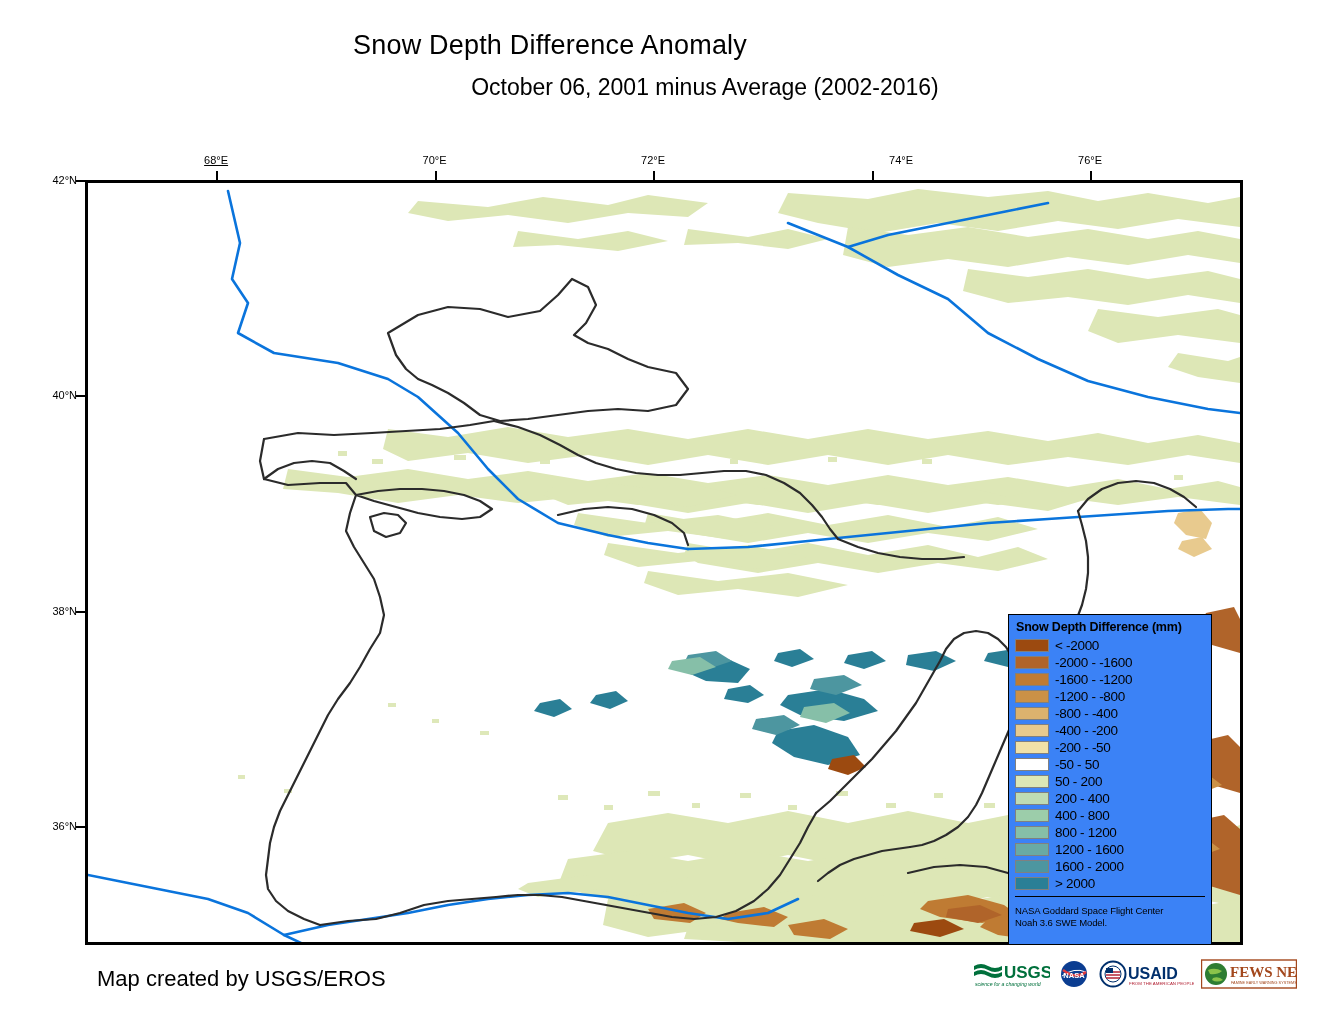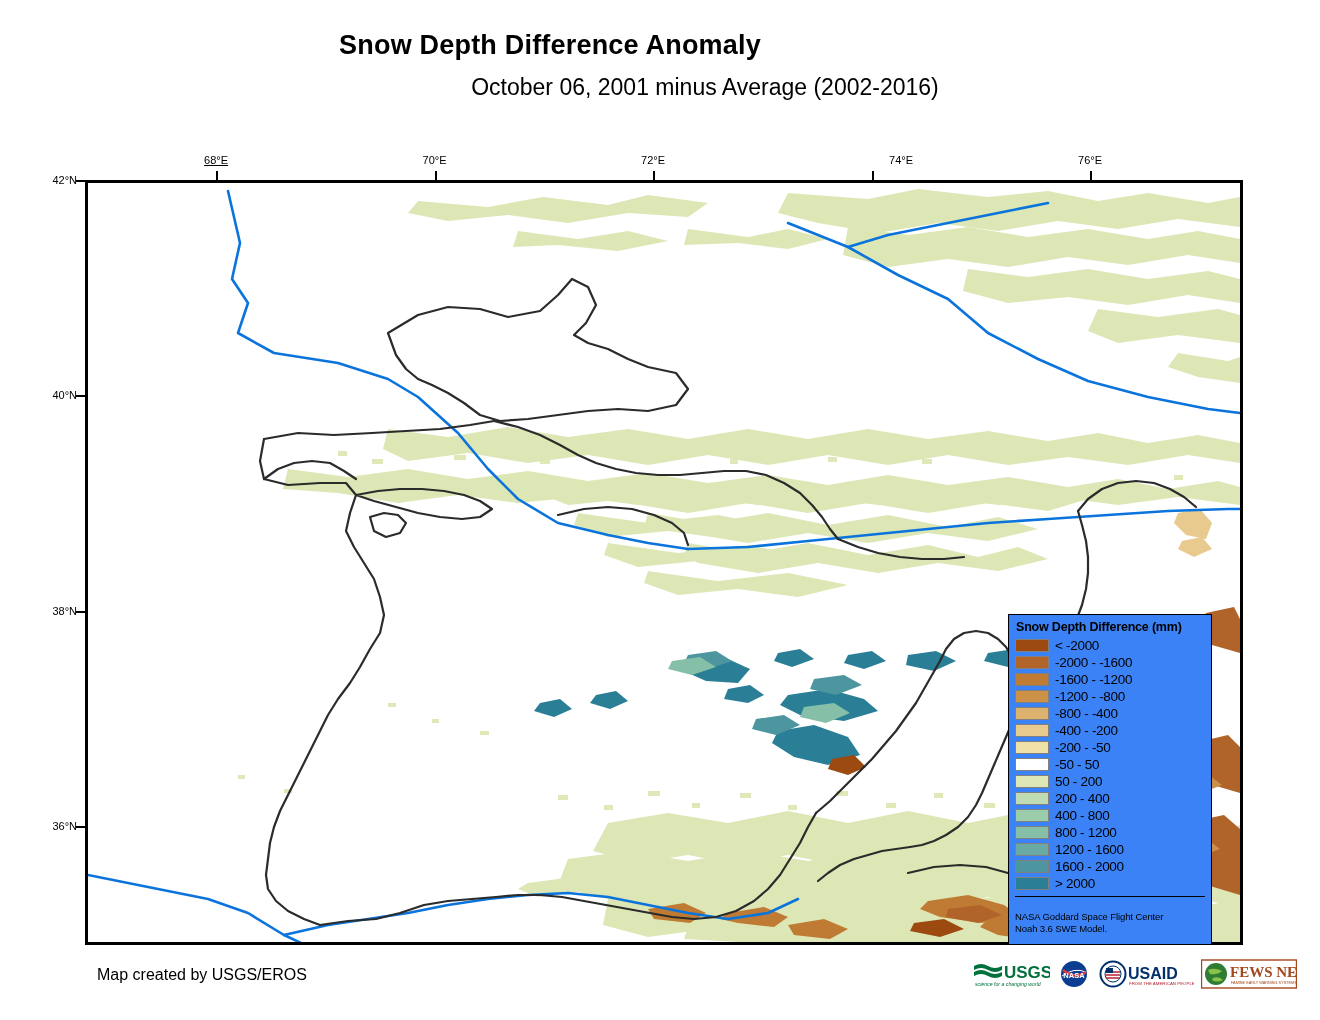--- a/index.html
+++ b/index.html
@@ -1,39 +1,39 @@
 <!DOCTYPE html>
 <html><head>
 <meta charset="utf-8">
 <style>
   html,body{margin:0;padding:0;background:#ffffff;}
   body{width:1320px;height:1020px;position:relative;overflow:hidden;
        font-family:"Liberation Sans", sans-serif;color:#000;}
   #title{position:absolute;left:0;top:30px;width:1100px;text-align:center;
-         font-size:27px;font-weight:bold;letter-spacing:.2px;}
+         font-size:27px;font-weight:normal;letter-spacing:.2px;}
   #subtitle{position:absolute;left:0;top:74px;width:1320px;text-align:center;
             font-size:23px;padding-left:45px;}
   #map-wrap{position:absolute;left:85px;top:180px;width:1158px;height:765px;}
   #map-frame{position:absolute;left:0;top:0;width:100%;height:100%;
              border:3px solid #000;box-sizing:border-box;}
   #map-svg{position:absolute;left:3px;top:3px;width:1152px;height:759px;display:block;}
   .tickline{position:absolute;background:#000;}
   .ticklabel{position:absolute;font-size:11px;color:#000;white-space:nowrap;}
   .lon-label{transform:translateX(-50%);}
   .lat-label{transform:translateY(-50%);}
   #legend{position:absolute;left:1008px;top:614px;width:204px;height:331px;
           background:#3b82f6;border:1px solid #000;box-sizing:border-box;padding:5px 6px;}
   #legend-title{font-size:12.5px;font-weight:bold;margin:0 0 3px 1px;letter-spacing:-.2px;}
   .lg-row{display:flex;align-items:center;height:17px;}
   .lg-swatch{width:34px;height:13px;border:1px solid #808080;box-sizing:border-box;
              margin-right:6px;flex:0 0 auto;}
   .lg-label{font-size:13.5px;line-height:13px;white-space:nowrap;letter-spacing:-.3px;}
-  #legend-note{margin-top:4px;border-top:1px solid #000;padding-top:14px;}
+  #legend-note{margin-top:4px;border-top:1px solid #000;padding-top:8px;}
   .note-line{font-size:9.5px;line-height:11.5px;letter-spacing:-.1px;}
-  #credit{position:absolute;left:97px;top:966px;font-size:16px;}
+  #credit{position:absolute;left:97px;top:966px;font-size:22px;}
   #logos{position:absolute;left:972px;top:958px;display:flex;align-items:center;gap:7px;}
   .logo{display:flex;align-items:center;}
 </style>
 </head>
 <body>
 
 <div id="title">Snow Depth Difference Anomaly</div>
 <div id="subtitle">October 06, 2001 minus Average (2002-2016)</div>
 
 <div id="map-wrap">

